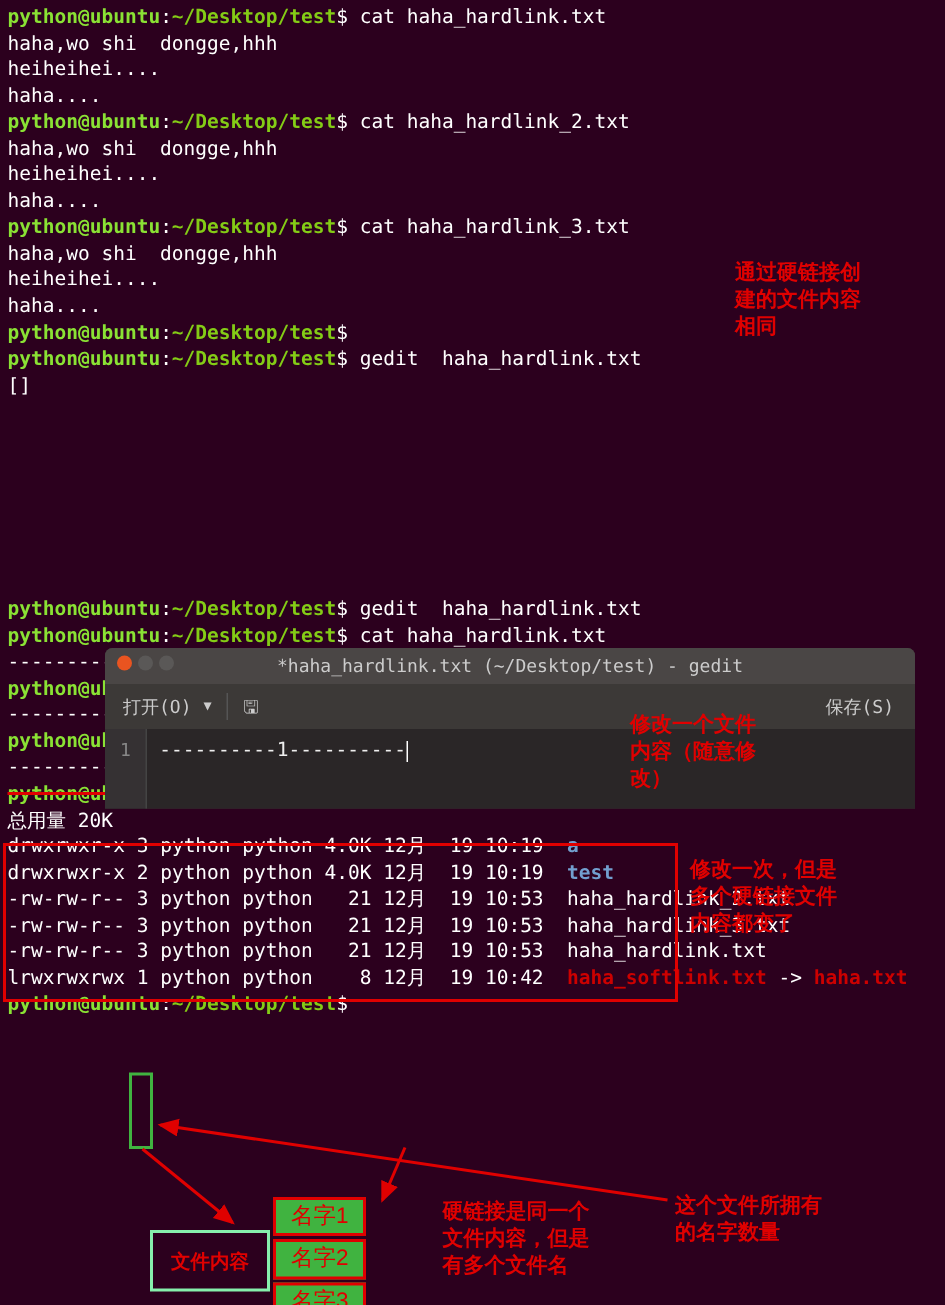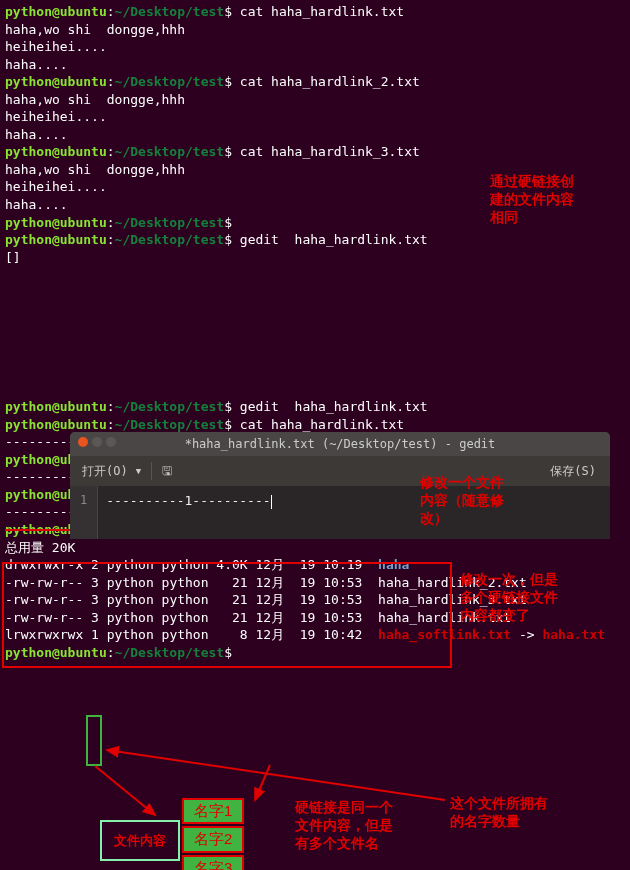--- a/index.html
+++ b/index.html
@@ -1,20 +1,20 @@
 <!DOCTYPE html>
 <html><head>
 <meta charset="utf-8">
 <style>
 * { margin:0; padding:0; box-sizing:border-box; }
 body { width:630px; height:870px; background:#2c001e; font-family:"DejaVu Sans Mono","Courier New",monospace; font-size:13px; line-height:1.35; color:#fff; position:relative; overflow:hidden; }
 .term { padding:3px 5px; }
 .ln { white-space:pre; }
 .user { color:#8ae234; font-weight:bold; }
-.path { color:#15803d; font-weight:bold; }
+.path { color:#84cc16; font-weight:bold; }
 .dol  { color:#fff; }
 .note { position:absolute; color:#e00000; font-family:"SimHei","Microsoft YaHei",sans-serif; font-weight:bold; font-size:14px; line-height:1.3; }
 .gedit { position:absolute; left:70px; top:432px; width:540px; background:#3c3838; border-radius:5px 5px 0 0; }
 .gedit-title { background:#4a4645; text-align:center; font-size:12px; color:#ccc; padding:4px 0; position:relative; border-radius:5px 5px 0 0; }
 .wbtn { position:absolute; left:8px; top:5px; font-size:10px; }
 .wb { display:inline-block; width:10px; height:10px; border-radius:5px; margin-right:4px; }
 .wclose { background:#e95420; }
 .wgray  { background:#5a5857; }
 .gedit-tool { background:#3c3937; padding:5px 8px; font-size:12px; color:#ccc; display:flex; align-items:center; }
 .gedit-open { padding:2px 4px; }
@@ -74,21 +74,22 @@
   <div class="ln"><span class="user">python@ubuntu</span><span class="dol">:</span><span class="path">~/Desktop/test</span><span class="dol">$</span> <span>cat haha_hardlink.txt</span></div>
   <div class="ln">---------1-----------</div>
   <div class="ln"><span class="user">python@ubuntu</span><span class="dol">:</span><span class="path">~/Desktop/test</span><span class="dol">$</span> <span>cat haha_hardlink_2.txt</span></div>
   <div class="ln">---------1-----------</div>
   <div class="ln"><span class="user">python@ubuntu</span><span class="dol">:</span><span class="path">~/Desktop/test</span><span class="dol">$</span> <span>cat haha_hardlink_3.txt</span></div>
   <div class="ln">---------1-----------</div>
 
   <div class="ln"><span class="strike"><span class="user">python@ubuntu</span><span class="dol">:</span><span class="path">~/Desktop/test</span><span class="dol">$</span> <span>ls -lh</span></span></div>
 
   <div class="ln">总用量 20K</div>
-  <div class="ln"><span>drwxrwxr-x</span> <span>2</span> <span>python python</span> <span>4.0K</span> <span>12月  19 10:19</span>  <span class="dir-blue">haha</span></div>
+  <div class="ln"><span>drwxrwxr-x</span> <span>3</span> <span>python python</span> <span>4.0K</span> <span>12月  19 10:19</span>  <span class="dir-blue">a</span></div>
+  <div class="ln"><span>drwxrwxr-x</span> <span>2</span> <span>python python</span> <span>4.0K</span> <span>12月  19 10:19</span>  <span class="dir-blue">test</span></div>
   <div class="ln"><span>-rw-rw-r--</span> <span>3</span> <span>python python</span> <span>  21</span> <span>12月  19 10:53</span>  <span>haha_hardlink_2.txt</span></div>
   <div class="ln"><span>-rw-rw-r--</span> <span>3</span> <span>python python</span> <span>  21</span> <span>12月  19 10:53</span>  <span>haha_hardlink_3.txt</span></div>
   <div class="ln"><span>-rw-rw-r--</span> <span>3</span> <span>python python</span> <span>  21</span> <span>12月  19 10:53</span>  <span>haha_hardlink.txt</span></div>
   <div class="ln"><span>lrwxrwxrwx</span> <span>1</span> <span>python python</span> <span>   8</span> <span>12月  19 10:42</span>  <span class="soft-red">haha_softlink.txt</span><span> -&gt; </span><span class="soft-red">haha.txt</span></div>
   <div class="ln"><span class="user">python@ubuntu</span><span class="dol">:</span><span class="path">~/Desktop/test</span><span class="dol">$</span></div>
 </div>
 
 <div class="gedit">
   <div class="gedit-title">
     <span class="wbtn"><span class="wb wclose"></span><span class="wb wgray"></span><span class="wb wgray"></span></span>

